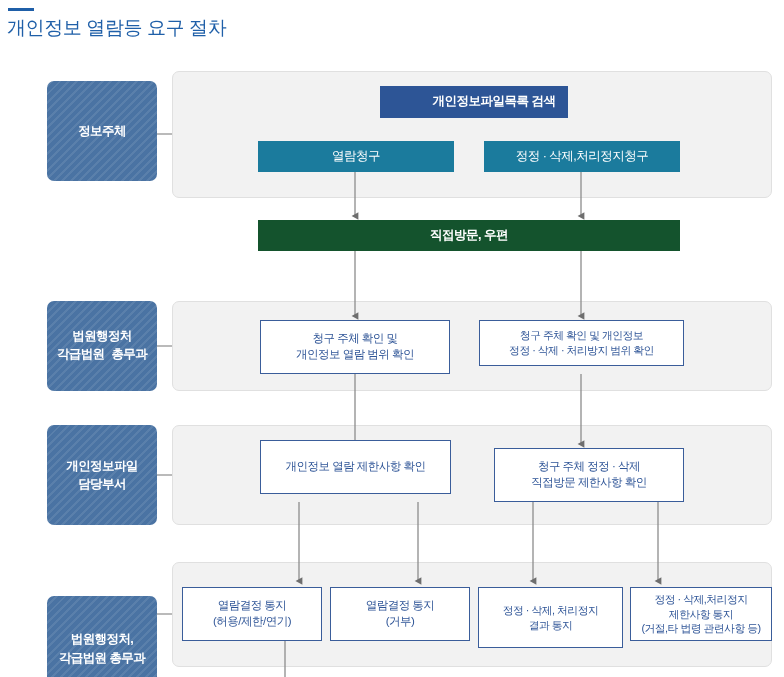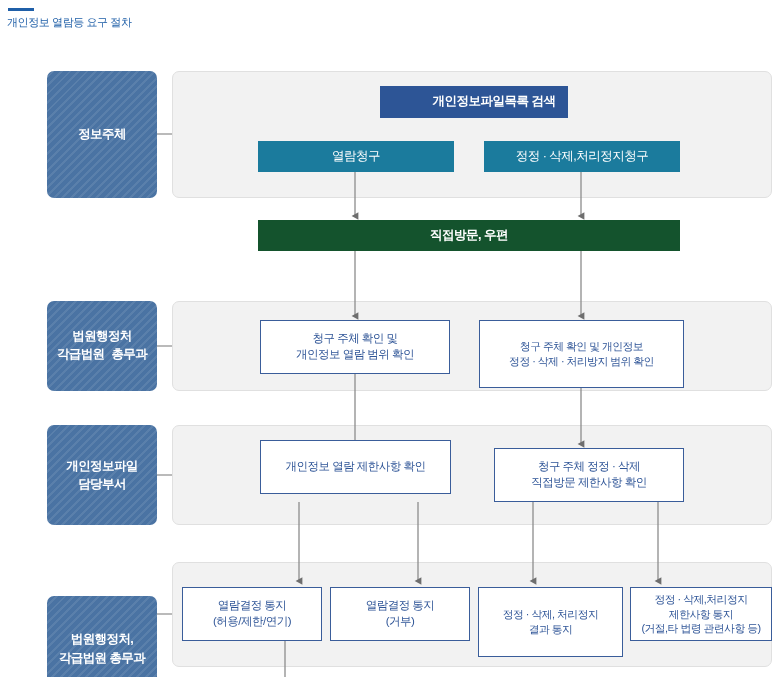--- a/index.html
+++ b/index.html
@@ -26,21 +26,21 @@
     left: 8px;
     top: 8px;
     width: 26px;
     height: 3px;
     background: #1f5fa8;
   }
   #page-title {
     position: absolute;
     left: 7px;
     top: 15px;
-    font-size: 11px;
+    font-size: 19px;
     font-weight: 400;
     color: #1f5fa8;
     letter-spacing: -0.4px;
     white-space: nowrap;
   }
 
   
   #connectors {
     position: absolute;
     left: 0;
@@ -171,21 +171,21 @@
       <line x1="418" y1="502" x2="418" y2="581"></line>
       <line x1="533" y1="502" x2="533" y2="581"></line>
       <line x1="658" y1="502" x2="658" y2="581"></line>
     </g>
 
     <g stroke="#8c8c8c" stroke-width="1.3" fill="none">
       <line x1="285" y1="641" x2="285" y2="677"></line>
     </g>
   </svg>
 
-  <div class="role-label" style="left:47px; top:71px; width:110px; height:127px;">
+  <div class="role-label" style="left:47px; top:81px; width:110px; height:100px;">
     <span>정보주체</span>
   </div>
 
   <div class="role-label" style="left:47px; top:301px; width:110px; height:90px;font-family:Liberation Mono, monospace;">
     <span>
       <span>법원행정처</span><br>
       <span>각급법원 총무과</span>
     </span>
   </div>
 
@@ -219,21 +219,21 @@
     <span>직접방문, 우편</span>
   </div>
 
   <div class="node node-white" style="left:260px; top:320px; width:190px; height:54px;">
     <span>
       <span>청구 주체 확인 및</span><br>
       <span>개인정보 열람 범위 확인</span>
     </span>
   </div>
 
-  <div class="node node-white node-white-sm" style="left:479px; top:320px; width:205px; height:68px;">
+  <div class="node node-white node-white-sm" style="left:479px; top:320px; width:205px; height:46px;">
     <span>
       <span>청구 주체 확인 및 개인정보</span><br>
       <span>정정 · 삭제 · 처리방지 범위 확인</span>
     </span>
   </div>
 
   <div class="node node-white" style="left:260px; top:440px; width:191px; height:54px;">
     <span>개인정보 열람 제한사항 확인</span>
   </div>
 
@@ -251,21 +251,21 @@
     </span>
   </div>
 
   <div class="node node-white" style="left:330px; top:587px; width:140px; height:54px;">
     <span>
       <span>열람결정 통지</span><br>
       <span>(거부)</span>
     </span>
   </div>
 
-  <div class="node node-white node-white-sm" style="left:478px; top:587px; width:145px; height:70px;">
+  <div class="node node-white node-white-sm" style="left:478px; top:587px; width:145px; height:61px;">
     <span>
       <span>정정 · 삭제, 처리정지</span><br>
       <span>결과 통지</span>
     </span>
   </div>
 
   <div class="node node-white node-white-sm" style="left:630px; top:587px; width:142px; height:54px;">
     <span>
       <span>정정 · 삭제,처리정지</span><br>
       <span>제한사항 통지</span><br>

